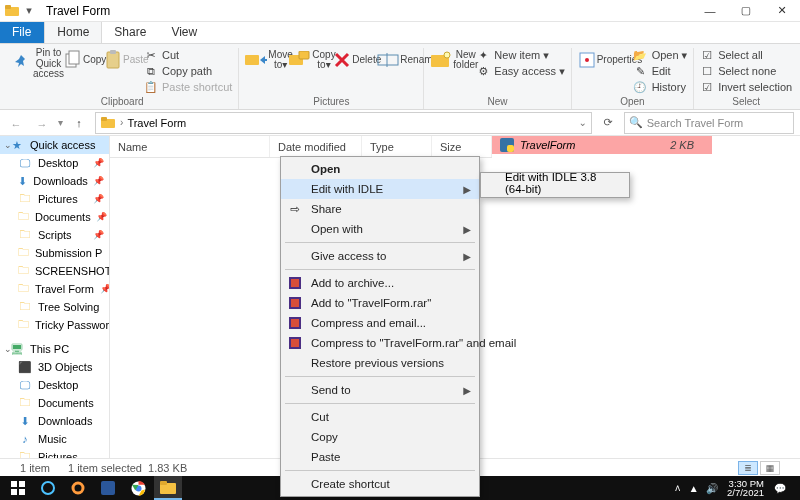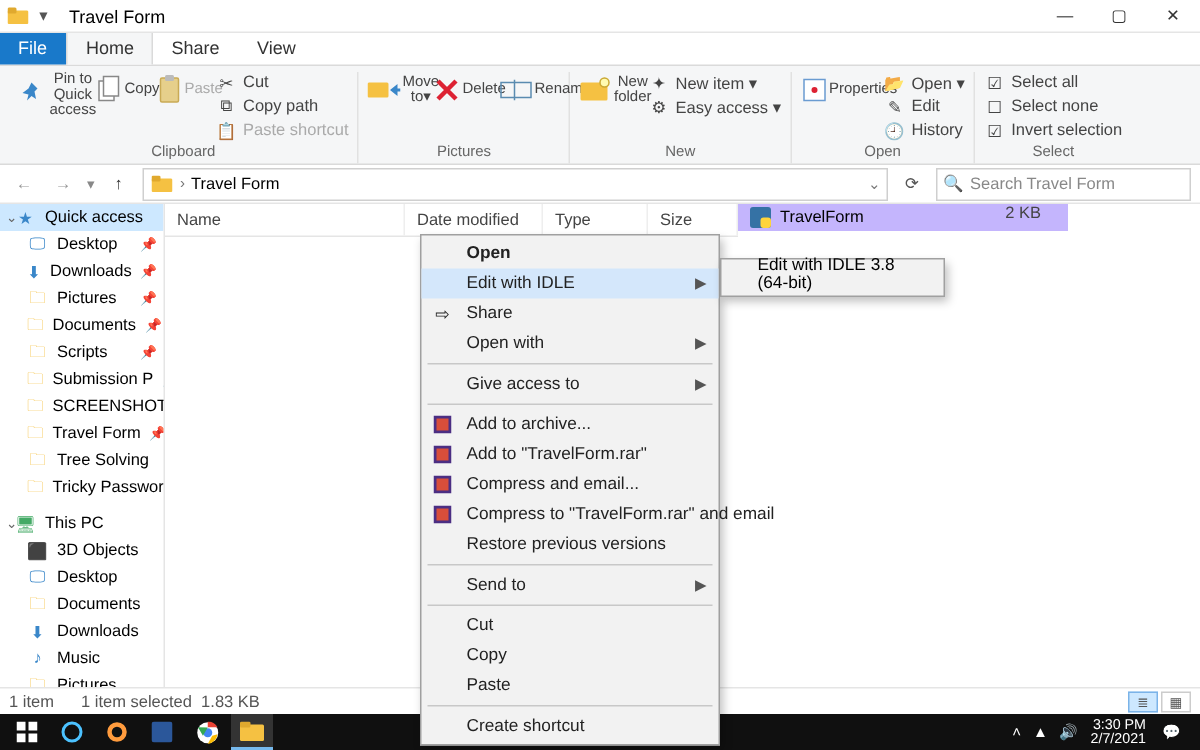--- a/index.html
+++ b/index.html
@@ -57,39 +57,39 @@
 .pc { color:#4a6; }
 .desk { color:#3a87c9; }
 .star { color:#3a87c9; }
 .mus { color:#3a87c9; }
 .dl { color:#3a87c9; }
 
 .main { flex:1; display:flex; flex-direction:row; position:relative;}
 .cols { height:22px; display:flex; align-items:center; border-bottom:1px solid #e5e5e5; color:#444; font-size:11px;}
 .cols .c { padding-left:8px; border-right:1px solid #eee; height:100%; display:flex; align-items:center;}
 .c-name{width:160px;} .c-date{width:92px;} .c-type{width:70px;} .c-size{width:60px;}
-.filerow { height:18px; display:flex; background:#c4b5fd; font-size:11px;}
+.filerow { height:18px; display:flex; align-items:center; background:#fca5a5; font-size:11px;font-style:italic;}
 .filerow .cell { padding-left:8px; }
 .filerow .nm { width:160px; display:flex; align-items:center; gap:6px;}
 .filerow .sz { margin-left:auto; padding-right:18px; color:#444; width:60px; text-align:right;}
 
 
 .ctx { position:absolute; background:#f2f2f2; border:1px solid #a0a0a0; box-shadow:2px 3px 6px rgba(0,0,0,.25); font-size:11.5px; padding:2px 0;}
 .ctx .mi { height:20px; display:flex; align-items:center; padding:0 24px 0 30px; position:relative; white-space:nowrap; color:#222;}
 .ctx .mi .mic { position:absolute; left:6px; width:16px; height:16px; display:flex; align-items:center; justify-content:center;}
 .ctx .mi .sub { position:absolute; right:8px; font-size:10px; color:#555;}
 .ctx .sep { height:1px; background:#c8c8c8; margin:3px 4px; }
 .ctx .mi.hover, .ctx .mi:hover { background:#d4e7fb; }
 .ctx .mi b { font-weight:600; }
 
 .submenu { position:absolute; background:#f2f2f2; border:1px solid #a0a0a0; box-shadow:2px 3px 6px rgba(0,0,0,.25); font-size:11.5px; padding:2px 0;}
 .submenu .mi { height:20px; display:flex; align-items:flex-end; padding:0 20px 0 24px;}
 
 
-.status { height:18px; border-top:1px solid #e5e5e5; display:flex; align-items:center; padding:0 6px; font-size:11px; color:#555; gap:18px;}
+.status { height:18px; border-top:1px solid #e5e5e5; display:flex; align-items:center; padding:0 20px; font-size:11px; color:#555; gap:18px;}
 .status .right { margin-left:auto; display:flex; gap:2px;}
 .viewbtn { width:20px; height:14px; border:1px solid #ccc; display:flex; align-items:center; justify-content:center; font-size:9px;}
 .viewbtn.active{ background:#cde8ff; border-color:#7bb3e8;}
 
 
 .taskbar { height:24px; background:#101010; display:flex; align-items:center; color:#fff; padding:0 4px; gap:2px;}
 .taskbar .tbtn { width:28px; height:24px; display:flex; align-items:center; justify-content:center; font-size:13px; }
 .taskbar .tbtn.active { background:#333; border-bottom:2px solid #76b9ed;}
 .taskbar .spacer { flex:1; }
 .taskbar .tray { display:flex; align-items:center; gap:8px; font-size:10px; padding-right:6px;}
@@ -174,20 +174,30 @@
   <div class="group">
     <div class="icons">
       <div class="bigbtn" style="width:36px">
           <span class="ic">
             <svg width="22" height="18">
               <rect x="0" y="4" width="14" height="10" rx="1" fill="#f5c142"></rect>
               <path d="M15 9l5-4v3h2v2h-2v3z" fill="#3a87c9"></path>
             </svg>
           </span>
           <span class="cap">Move
+to▾</span>
+        </div>
+      <div class="bigbtn" style="width:36px">
+          <span class="ic">
+            <svg width="22" height="18">
+              <rect x="0" y="4" width="14" height="10" rx="1" fill="#f5c142"></rect>
+              <rect x="10" y="0" width="10" height="8" rx="1" fill="#f5c142" stroke="#c99a2a"></rect>
+            </svg>
+          </span>
+          <span class="cap">Copy
 to▾</span>
         </div>
       <div class="bigbtn" style="width:36px">
           <span class="ic">
             <svg width="18" height="18">
               <path d="M3 3l12 12M15 3L3 15" stroke="#d23" stroke-width="3"></path>
             </svg>
           </span>
           <span class="cap">Delete</span>
         </div>

